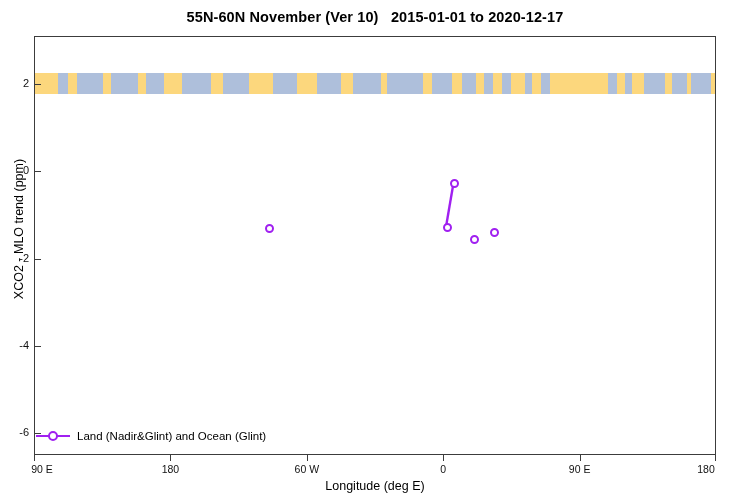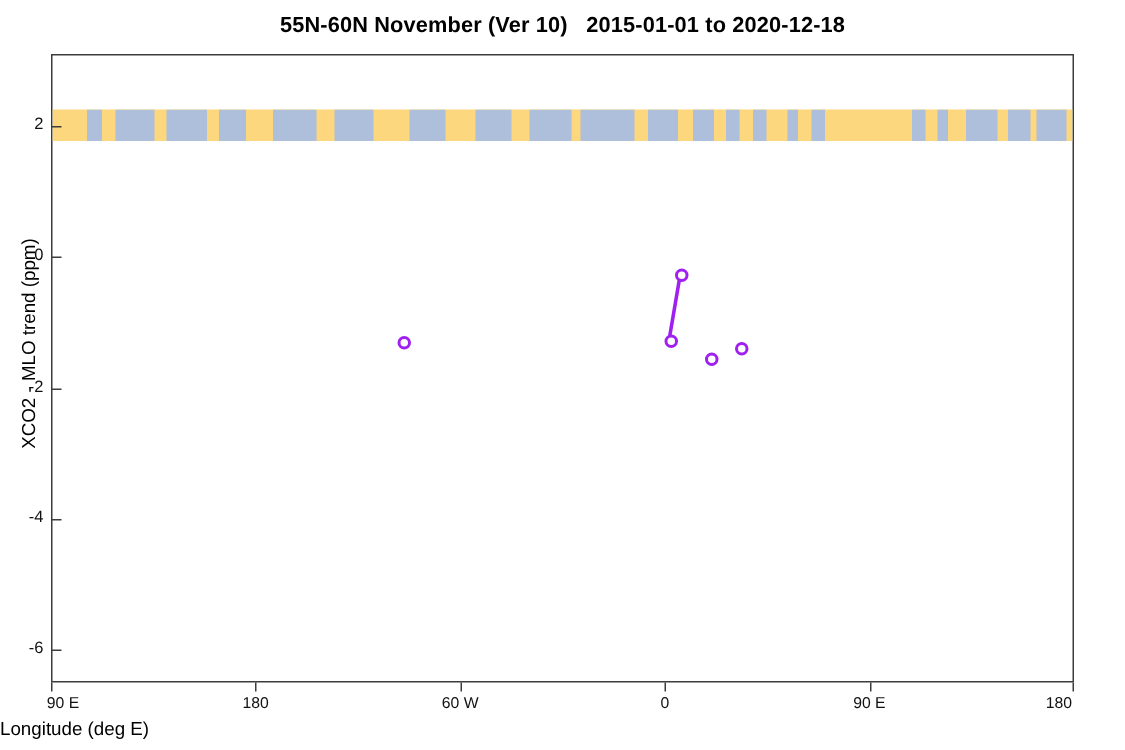--- a/index.html
+++ b/index.html
@@ -120,20 +120,21 @@
     font-size: 12.5px;
     color: #000000;
     transform: rotate(-90deg);
     white-space: nowrap;
   }
   #x-axis-title {
     position: absolute;
     left: 0;
     top: 479px;
     width: 750px;
+    text-align: center;
     font-size: 12.5px;
     color: #000000;
   }
   
   #legend {
     position: absolute;
     left: 36px;
     top: 428px;
     display: flex;
     align-items: center;
@@ -168,21 +169,21 @@
     font-size: 11.5px;
     color: #000000;
     white-space: nowrap;
   }
 </style>
 </head>
 <body>
 
 <div id="figure">
 
-  <div id="chart-title">55N-60N November (Ver 10)   2015-01-01 to 2020-12-18</div>
+  <div id="chart-title">55N-60N November (Ver 10)   2015-01-01 to 2020-12-17</div>
 
   <div id="plot-area">
     <div id="map-strip" style="top: 35.8281px; background: rgb(252, 215, 125);">
         <div class="map-seg" style="left: 22.7333px; width: 10.6089px; background: rgb(174, 191, 219);"></div>
         <div class="map-seg" style="left: 42.4356px; width: 25.7644px; background: rgb(174, 191, 219);"></div>
         <div class="map-seg" style="left: 75.7778px; width: 27.28px; background: rgb(174, 191, 219);"></div>
         <div class="map-seg" style="left: 110.636px; width: 18.1867px; background: rgb(174, 191, 219);"></div>
         <div class="map-seg" style="left: 147.009px; width: 28.7956px; background: rgb(174, 191, 219);"></div>
         <div class="map-seg" style="left: 187.929px; width: 25.7644px; background: rgb(174, 191, 219);"></div>
         <div class="map-seg" style="left: 237.942px; width: 24.2489px; background: rgb(174, 191, 219);"></div>
@@ -236,14 +237,21 @@
       <div class="xtick-label" style="left: 443.2px;">0</div>
       <div class="xtick" style="left: 579.6px;"></div>
       <div class="xtick-label" style="left: 579.6px;">90 E</div>
       <div class="xtick" style="left: 715px;"></div>
       <div class="xtick-label" style="left: 706px;">180</div>
     </div>
 
   <div id="y-axis-title">XCO2 - MLO trend (ppm)</div>
   <div id="x-axis-title">Longitude (deg E)</div>
 
+  <div id="legend">
+    <span id="legend-swatch">
+      <span class="lg-line"></span>
+      <span class="lg-marker"></span>
+    </span>
+    <span id="legend-label">Land (Nadir&amp;Glint) and Ocean (Glint)</span>
+  </div>
 
 </div>
 
 </body></html>

